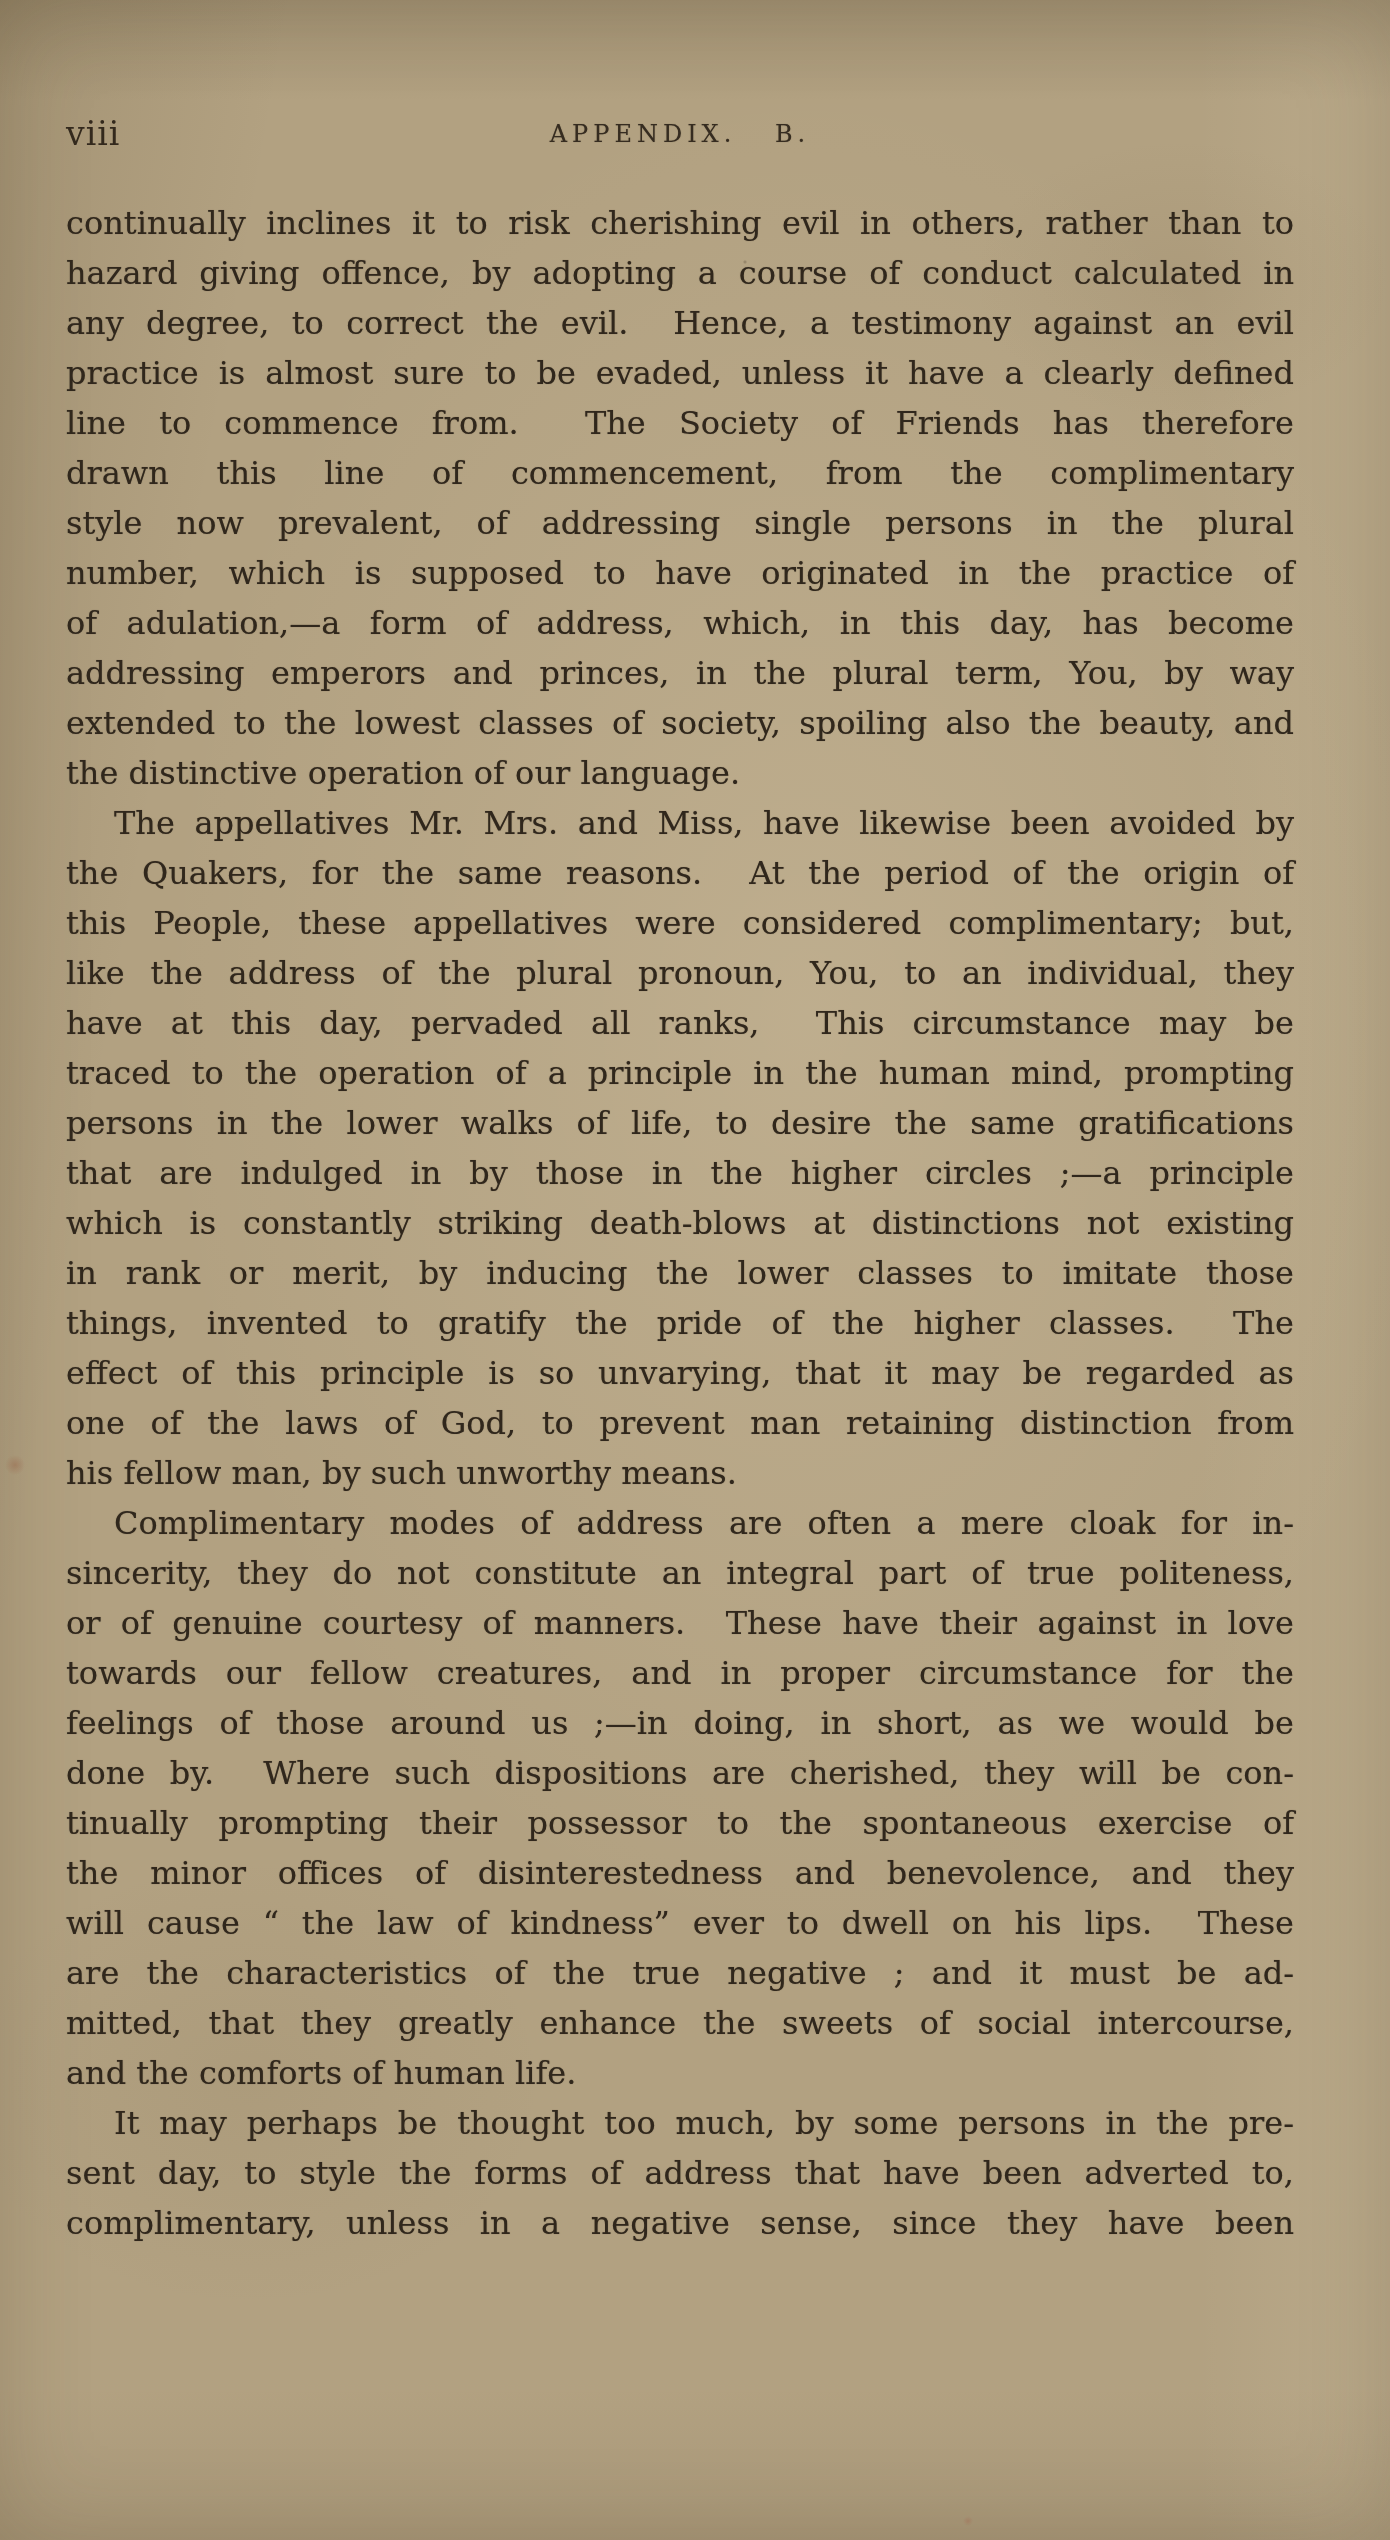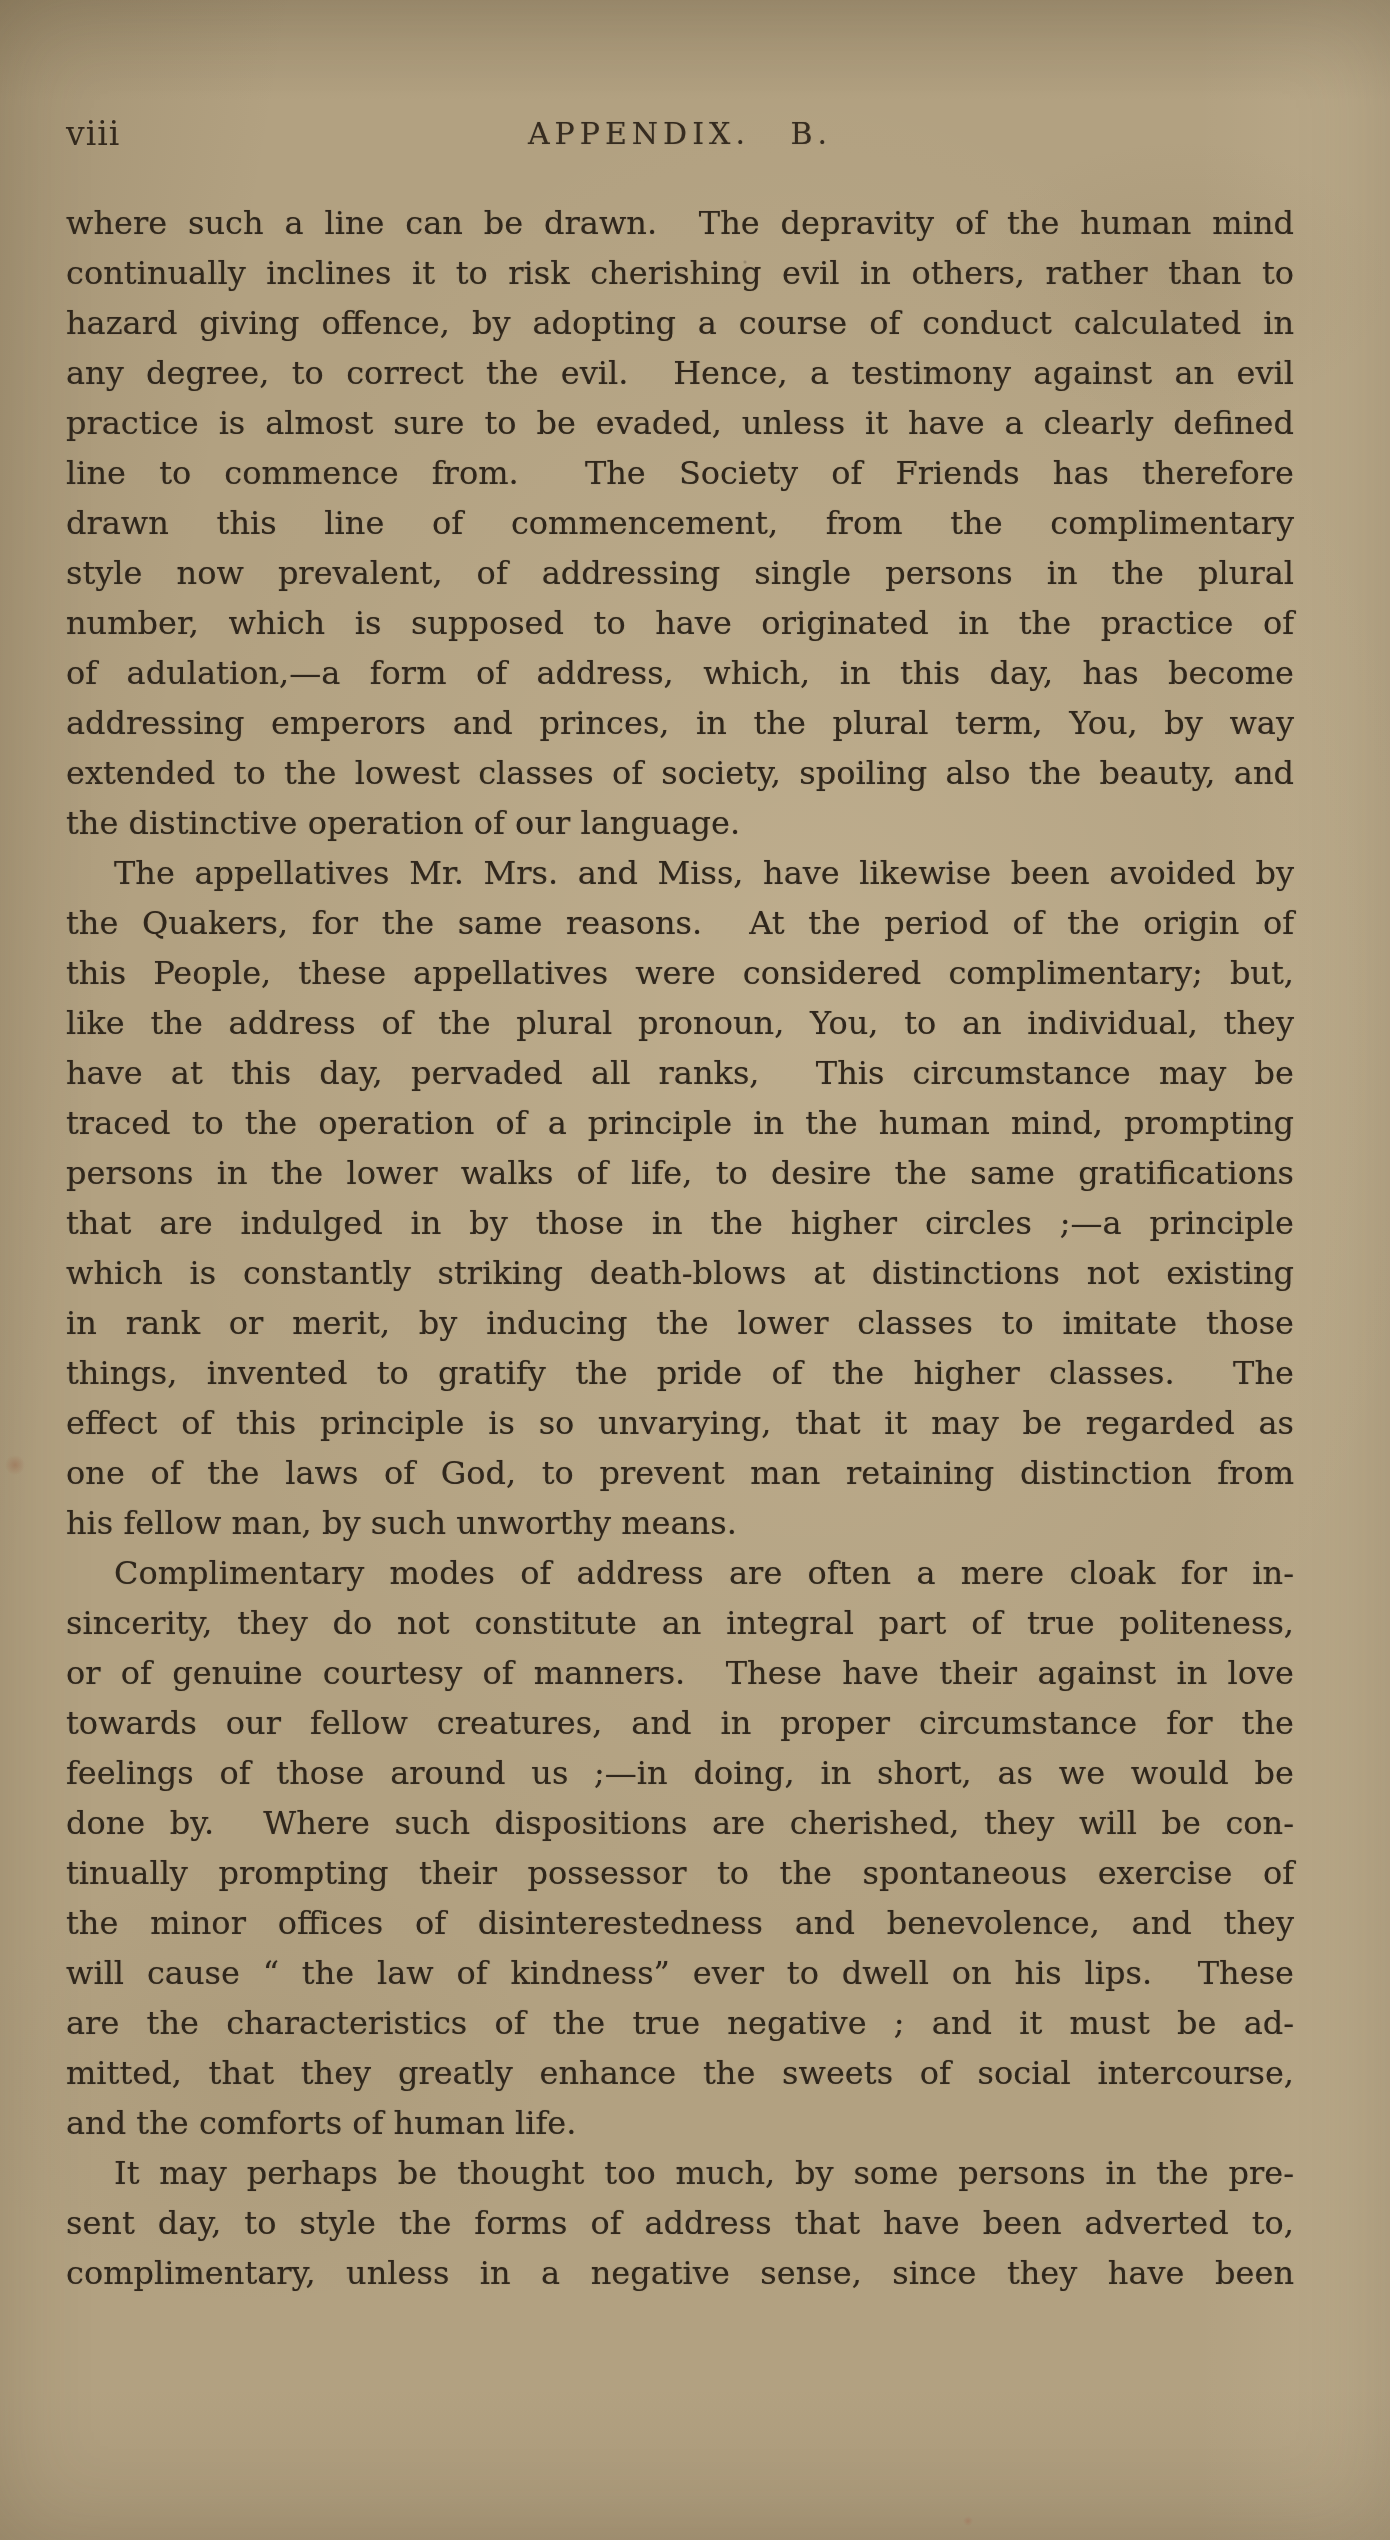--- a/index.html
+++ b/index.html
@@ -39,21 +39,21 @@
   }
   .page-number {
     position: absolute;
     left: 0;
     top: 0;
     font-size: 33px;
     letter-spacing: 1px;
     color: #33291d;
   }
   .running-title {
-    font-size: 30px;
+    font-size: 24px;
     letter-spacing: 5px;
     word-spacing: 26px;
     color: #362c20;
     text-shadow: 0 0 1px rgba(54,44,32,0.45);
   }
   .text-block {
     position: absolute;
     top: 198px;
     left: 66px;
     width: 1228px;
@@ -74,21 +74,20 @@
 </head>
 <body>
 
 <div class="page">
   <header class="running-head">
     <span class="page-number">viii</span>
     <span class="running-title">APPENDIX. B.</span>
   </header>
   <main class="text-block" id="text-block">
       <div class="paragraph">
-        <div class="line">where such a line can be drawn.  The depravity of the human mind</div>
         <div class="line">continually inclines it to risk cherishing evil in others, rather than to</div>
         <div class="line">hazard giving offence, by adopting a course of conduct calculated in</div>
         <div class="line">any degree, to correct the evil.  Hence, a testimony against an evil</div>
         <div class="line">practice is almost sure to be evaded, unless it have a clearly defined</div>
         <div class="line">line to commence from.  The Society of Friends has therefore</div>
         <div class="line">drawn this line of commencement, from the complimentary</div>
         <div class="line">style now prevalent, of addressing single persons in the plural</div>
         <div class="line">number, which is supposed to have originated in the practice of</div>
         <div class="line">of adulation,—a form of address, which, in this day, has become</div>
         <div class="line">addressing emperors and princes, in the plural term, You, by way</div>

